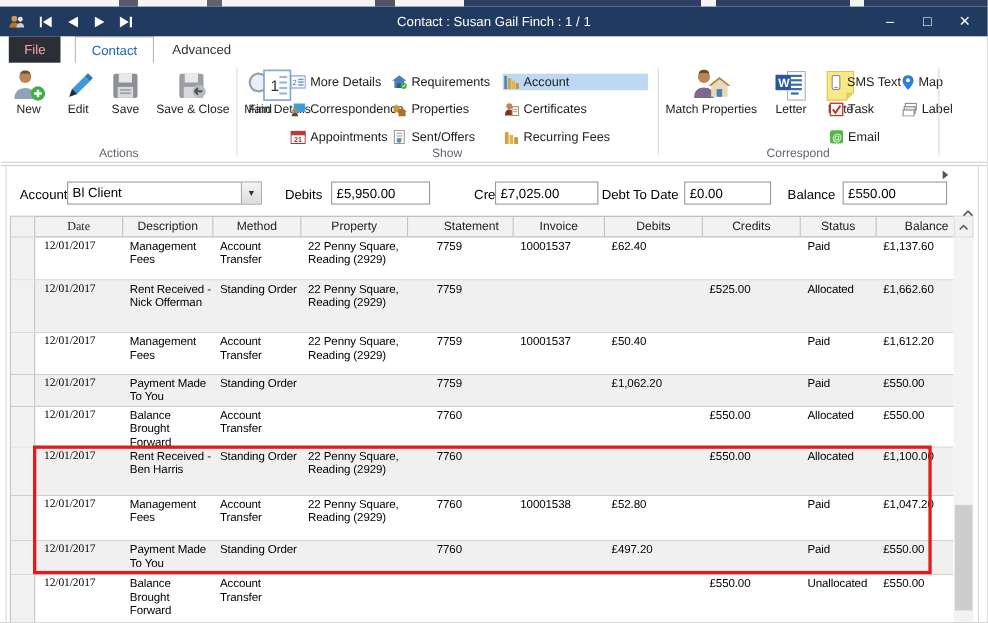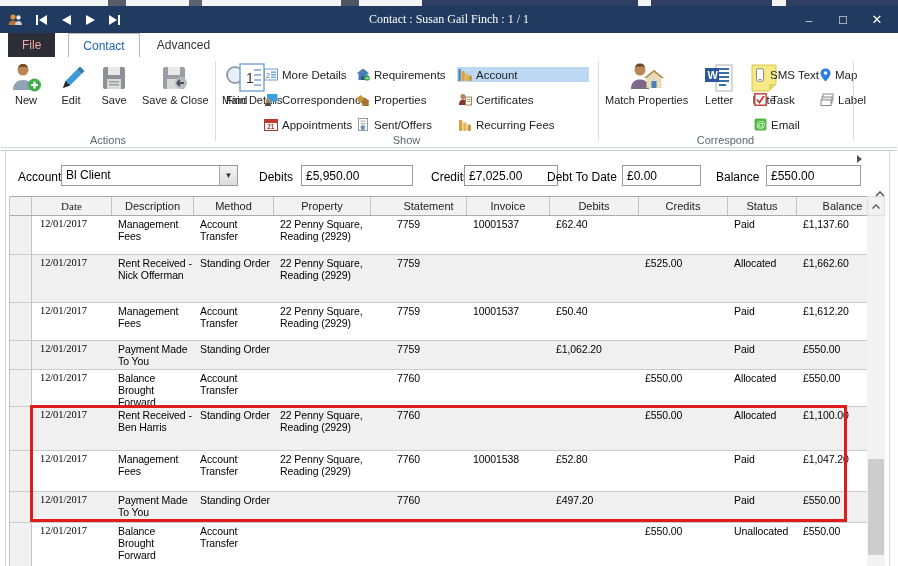--- a/index.html
+++ b/index.html
@@ -4,21 +4,21 @@
 <style>
   * { margin:0; padding:0; box-sizing:border-box; }
   body { font-family:"Liberation Sans", sans-serif; background:#888; }
   .screen { position:relative; width:898px; height:566px; background:#fff; overflow:hidden; }
 
   
   .bg-sliver { position:absolute; left:0; top:0; width:898px; height:6px;
     background:linear-gradient(90deg,#f4f4f4 0 12%, #555d6b 12% 14%, #f4f4f4 14% 21%, #5b6370 21% 22.5%, #f4f4f4 22.5% 38%, #4e5664 38% 40%, #f4f4f4 40% 47%, #2e3f63 47% 71%, #f4f4f4 71% 72.5%, #2e3f63 72.5% 86%, #f4f4f4 86% 87.5%, #2e3f63 87.5% 100%); }
 
   
-  .titlebar { position:absolute; left:0; top:6px; width:898px; height:27px; background:#203a60; color:#fff; display:flex; align-items:center; z-index:10;font-family:Liberation Serif, serif; }
+  .titlebar { position:absolute; left:0; top:6px; width:898px; height:27px; background:#203a60; color:#fff; display:flex; align-items:center; z-index:10; }
   .titlebar .app-icon { margin-left:8px; }
   .navbtns { display:flex; align-items:center; gap:6px; margin-left:10px; }
   .navbtn { width:18px; height:16px; display:flex; align-items:center; justify-content:center; cursor:default; }
   .tb-title { position:absolute; left:0; right:0; text-align:center; font-size:12px; color:#fff; pointer-events:none; }
   .winbtns { position:absolute; right:4px; top:0; height:27px; display:flex; align-items:center; }
   .winbtn { width:34px; height:27px; color:#fff; font-size:13px; display:flex; align-items:center; justify-content:center; }
 
   
   .tabrow { position:absolute; left:1px; top:33px; width:896px; height:24px; background:#fff; display:flex; align-items:stretch; z-index:9; }
   .tab { padding:0 14px; font-size:12px; display:flex; align-items:center; }
@@ -420,23 +420,23 @@
   <div class="panel">
     <div class="panel-inner-left"></div>
     <div class="panel-inner-right"></div>
 
     <span class="abar-label" style="left:17px;">Account</span>
     <span class="combo">
       <span class="combo-value">Bl Client</span>
       <span class="combo-btn">▼</span>
     </span>
     <span class="abar-label" style="left:258px;">Debits</span>
-    <input class="abox" style="left: 300px; width: 112px;" readonly="" value="£5,950.00">
+    <input class="abox" style="left: 300px; width: 90px;" readonly="" value="£5,950.00">
     <span class="abar-label" style="left:430px;">Credits</span>
-    <input class="abox" style="left: 463px; width: 94px;" readonly="" value="£7,025.00">
+    <input class="abox" style="left: 449px; width: 94px;" readonly="" value="£7,025.00">
     <span class="abar-label" style="left:546px;">Debt To Date</span>
     <input class="abox" style="left: 621px; width: 79px;" readonly="" value="£0.00">
     <span class="abar-label" style="left:715px;">Balance</span>
     <input class="abox" style="left: 765px; width: 95px;" readonly="" value="£550.00">
 
     <div class="grid">
         <div class="grid-head">
           <div class="hcell gutter"></div>
           <div class="hcell col-date">Date</div>
           <div class="hcell col-description">Description</div>

